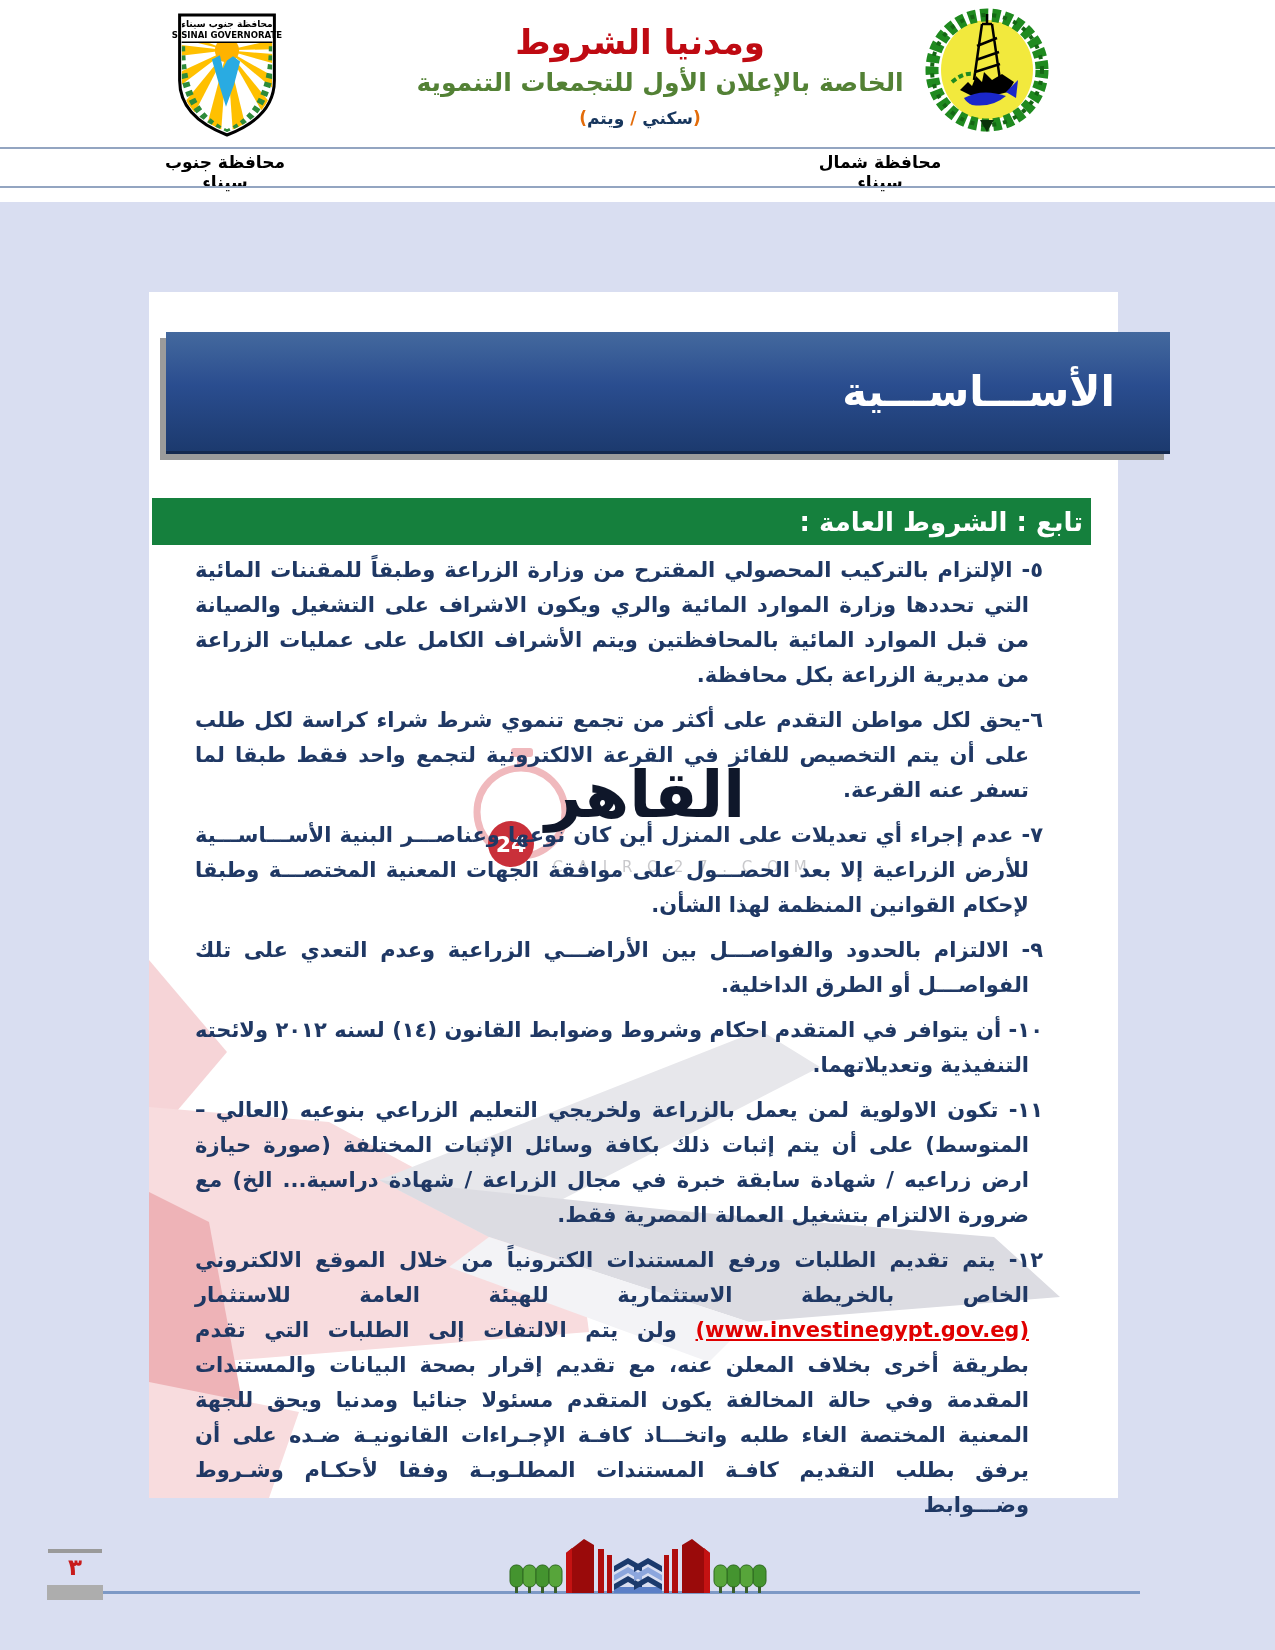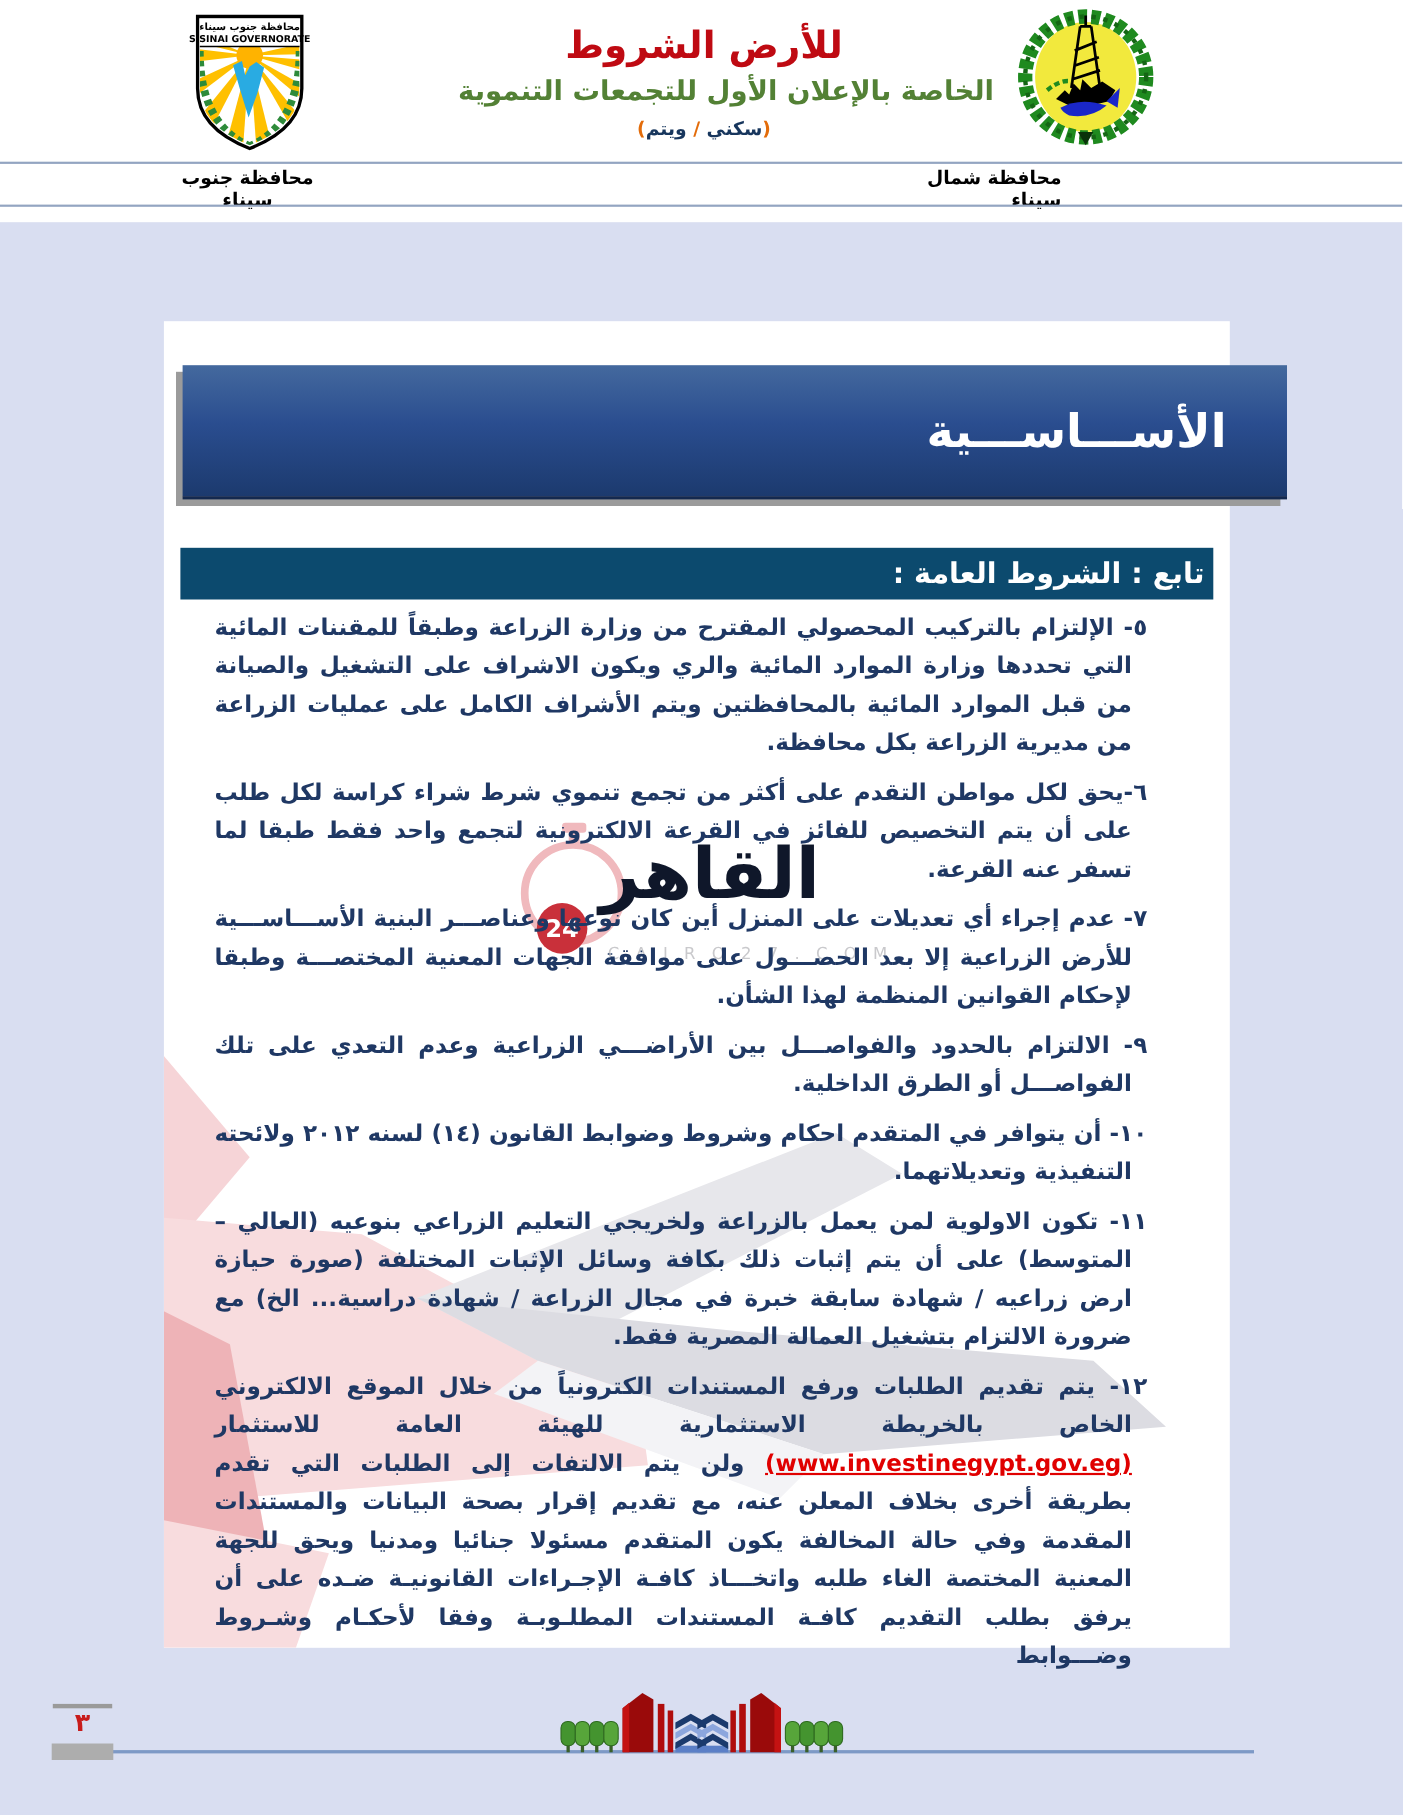--- a/index.html
+++ b/index.html
@@ -24,22 +24,22 @@
   .content-bg { position:absolute; left:0; top:202px; width:1275px; height:1448px; background:#d9def1; }
   .card       { position:absolute; left:149px; top:292px; width:969px; height:1206px; background:#ffffff; }
   .flag-wm    { position:absolute; left:0; top:0; width:969px; height:1206px; z-index:1; }
 
   .banner-blue { position:absolute; left:166px; top:332px; width:1004px; height:122px; z-index:3;
                  background:linear-gradient(#44699e,#2a4d8f 45%,#1c3a6e);
                  border-bottom:3px solid #14294f; box-shadow:-6px 6px 0 #9b9b9b;
                  display:flex; align-items:center; justify-content:flex-end; padding-right:55px; }
   .banner-blue span { color:#ffffff; font-size:42px; font-weight:bold; direction:rtl; }
 
-  .banner-red  { position:absolute; left:164px; top:498px; width:939px; height:47px; z-index:3;
-                 background:#0c4a6e; display:flex; align-items:center; justify-content:flex-end;
+  .banner-red  { position:absolute; left:152px; top:498px; width:939px; height:47px; z-index:3;
+                 background:#15803d; display:flex; align-items:center; justify-content:flex-end;
                  padding-right:8px; }
   .banner-red span { color:#ffffff; font-size:26px; font-weight:bold; direction:rtl; }
 
   .cond-block { position:absolute; left:195px; top:553px; width:848px; z-index:2;
                 direction:rtl; text-align:justify; color:#1f3864;
                 font-size:21px; font-weight:bold; line-height:35px; }
   .cond-block p { margin:0 0 10px 0; padding-right:14px; text-indent:-14px; }
   .url { color:#e00000; text-decoration:underline; direction:ltr; unicode-bidi:isolate; }
 
   
@@ -98,26 +98,26 @@
     <circle cx="65" cy="62" r="55" fill="none" stroke="#1f8a1f" stroke-width="13" stroke-dasharray="8 4"></circle>
     <circle cx="65" cy="62" r="55" fill="none" stroke="#146614" stroke-width="4" stroke-dasharray="4 7"></circle>
     <path d="M60,16 L52,72 M70,16 L78,72 M60,16 H70 M65,6 V16 M55,38 L75,30 M54,52 L77,44 M53,64 L78,56" stroke="#000" stroke-width="2.5" fill="none"></path>
     <path d="M38,82 L46,74 L50,78 L54,68 L60,74 L62,64 L70,72 L80,66 L92,74 L86,84 L70,88 L50,88 Z" fill="#000"></path>
     <path d="M42,90 Q60,80 84,88 Q70,100 50,97 Q44,94 42,90 Z" fill="#1a27c9"></path>
     <polygon points="84,84 96,72 94,90" fill="#1a27c9"></polygon>
     <path d="M30,74 Q42,64 52,66" stroke="#1f8a1f" stroke-width="4" fill="none" stroke-dasharray="5 3"></path>
     <polygon points="58,112 72,112 65,124" fill="#0a330a"></polygon>
   </svg>
 
-  <div class="hdr-title">للأرض الشروط</div>
+  <div class="hdr-title">ومدنيا الشروط</div>
   <div class="hdr-sub">الخاصة بالإعلان الأول للتجمعات التنموية</div>
   <div class="hdr-type"><span class="p">(</span><span class="w">سكني</span><span class="p"> / </span><span class="w">ويتم</span><span class="p">)</span></div>
 
   <div class="hline" style="top:147px;"></div>
-  <div class="strip-txt" style="left:795px; width:170px; text-align:right;">محافظة شمال سيناء</div>
+  <div class="strip-txt" style="left:795px; width:170px; text-align:center;">محافظة شمال سيناء</div>
   <div class="strip-txt" style="left:155px; width:140px; text-align:center;">محافظة جنوب سيناء</div>
   <div class="hline" style="top:186px;"></div>
 
   <div class="content-bg"></div>
 
   <div class="card">
 
     <svg class="flag-wm" viewBox="0 0 969 1206">
       <polygon points="0,668 78,760 0,852" fill="#f6d4d7"></polygon>
       <polygon points="0,815 180,830 430,965 440,1040 0,1075" fill="#f8dcde"></polygon>

